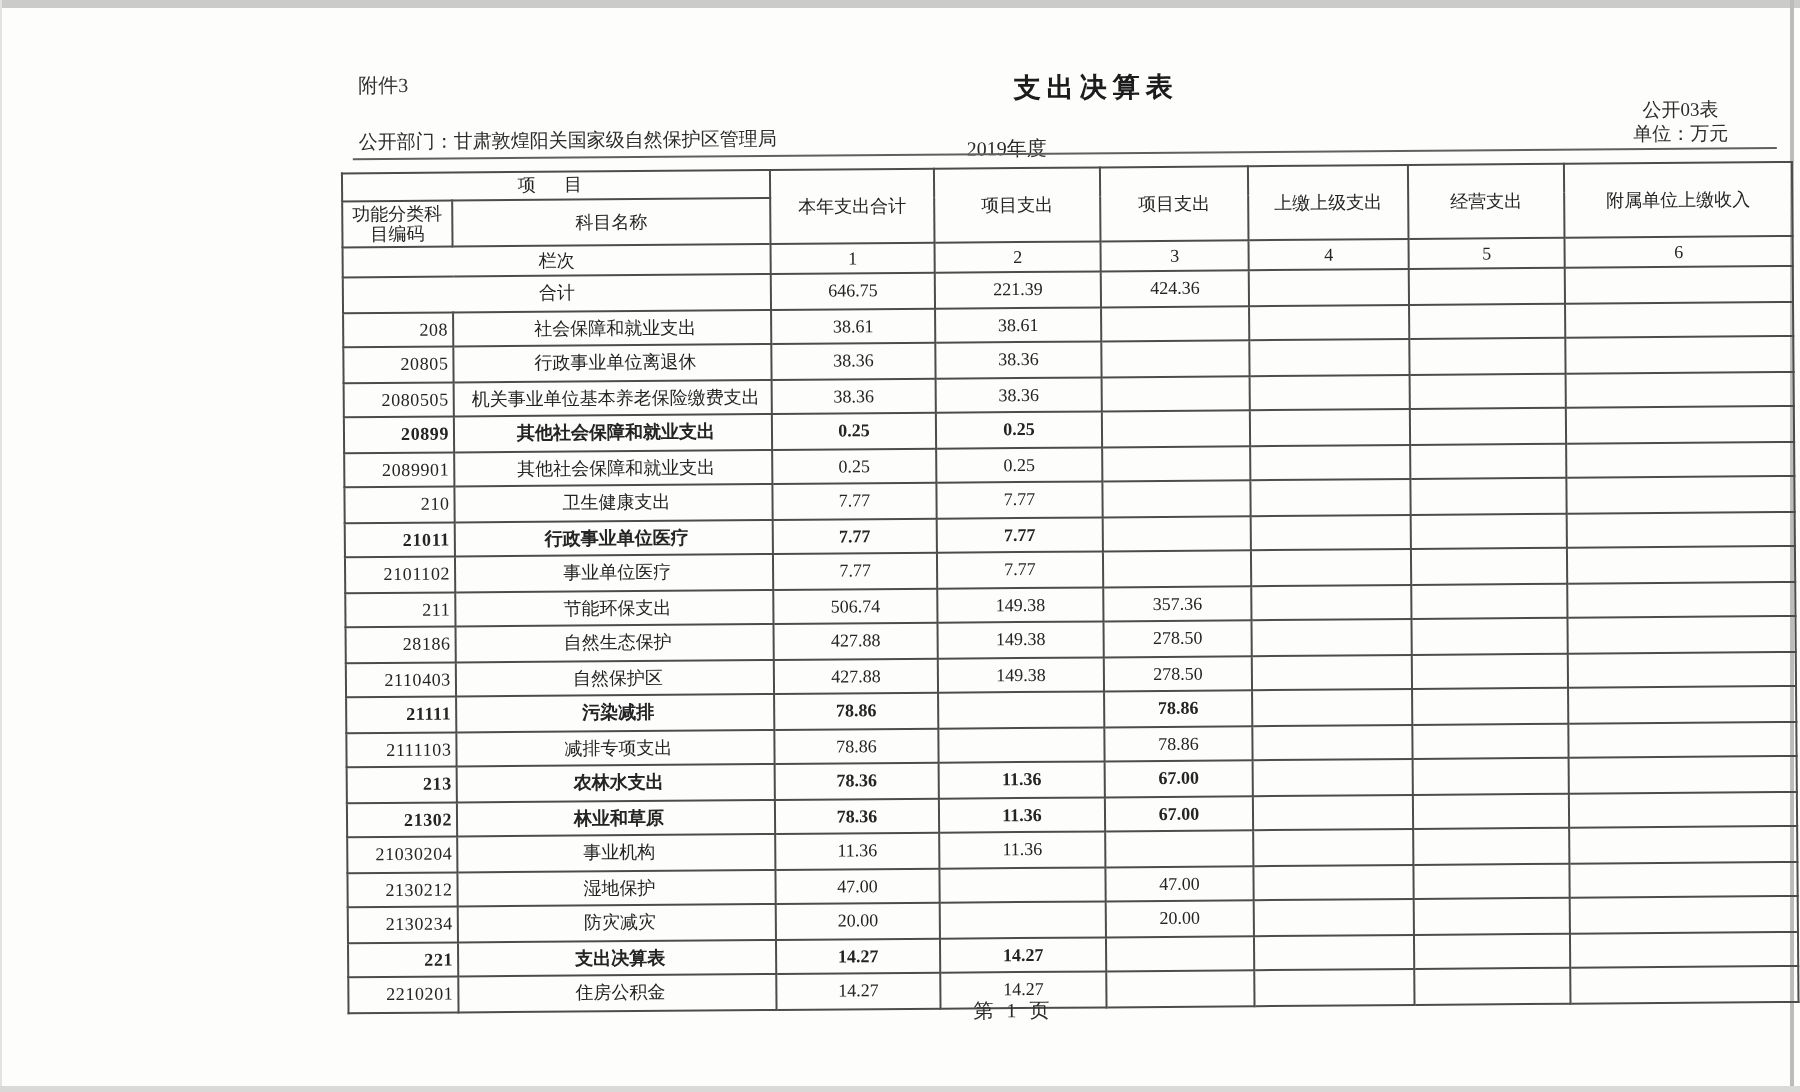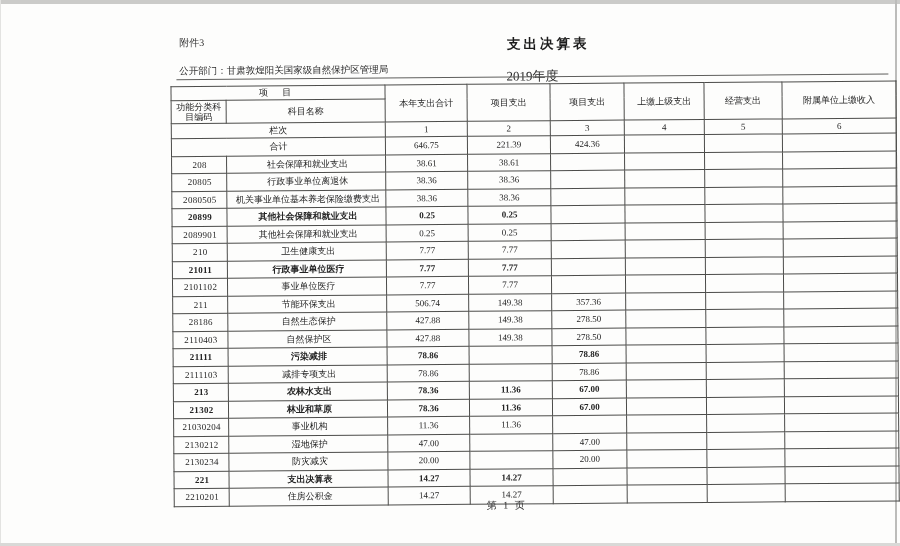--- a/index.html
+++ b/index.html
@@ -13,37 +13,37 @@
   .edge-bottom { position: absolute; left: 0; top: 543px; width: 900px; height: 3px; background: #d9d9d7; }
   .edge-left   { position: absolute; left: 0; top: 0; width: 1px; height: 546px; background: #e3e3e1; }
 
   .sheet { position: absolute; left: 0; top: 0; width: 900px; height: 546px;
            transform: rotate(-0.45deg); transform-origin: 450px 280px; }
 
   .attachment { position: absolute; left: 181px; top: 34px; font-size: 10px; color: #333; }
   .doc-title  { position: absolute; left: 470px; top: 36px; width: 160px; text-align: center;
                 font-size: 13.5px; font-weight: bold; letter-spacing: 3px; color: #1c1c1c; }
   .dept       { position: absolute; left: 181px; top: 63px; font-size: 9.5px; color: #2b2b2b; }
-  .year       { position: absolute; left: 450px; top: 68px; width: 110px; text-align: right;
-                font-size: 13px; color: #2b2b2b; }
+  .year       { position: absolute; left: 450px; top: 68px; width: 110px; text-align: center;
+                font-size: 10px; color: #2b2b2b; }
   .right-meta { position: absolute; left: 792px; top: 53px; width: 100px; text-align: center;
                 font-size: 9.5px; color: #2b2b2b; line-height: 12px; }
   .header-rule{ position: absolute; left: 178px; top: 77px; width: 712px; height: 0;
                 border-top: 1px solid #5f5f5d; }
 
   table.tbl { position: absolute; left: 172px; top: 84px; width: 725px;
               border-collapse: collapse; table-layout: fixed;
               font-size: 9px; color: #242424; }
   .tbl td { border: 1px solid #4c4c4a; padding: 0 2px; vertical-align: middle;
             overflow: hidden; line-height: 1.15; }
   .tbl .hr1 td { height: 13px; text-align: center; }
   .tbl .hr2 td { height: 22px; text-align: center; }
   .tbl .lanci td { height: 14px; text-align: center; }
   .tbl tr.data td { height: 16.5px; }
-  .tbl .c-code  { text-align: center; padding-left: 3px; letter-spacing: 0.3px; }
+  .tbl .c-code  { text-align: right; padding-left: 3px; letter-spacing: 0.3px; }
   .tbl .c-name  { text-align: center; padding-left: 5px; }
   .tbl .c-val   { text-align: center; }
   .tbl .span-label { text-align: center; }
   .tbl tr.bold td { font-weight: bold; }
   .tbl .item-head { letter-spacing: 6px; }
 
   .footer { position: absolute; left: 430px; top: 499px; width: 150px; text-align: center;
             font-size: 10px; color: #2b2b2b; letter-spacing: 2px; }
 </style>
 </head>
@@ -53,20 +53,24 @@
 <div class="edge-left"></div>
 <div class="edge-right"></div>
 <div class="edge-bottom"></div>
 
 <div class="sheet">
 
   <div class="attachment">附件3</div>
   <div class="doc-title">支出决算表</div>
   <div class="dept">公开部门：甘肃敦煌阳关国家级自然保护区管理局</div>
   <div class="year">2019年度</div>
+  <div class="right-meta">
+    <div>公开03表</div>
+    <div>单位：万元</div>
+  </div>
   <div class="header-rule"></div>
 
   <table class="tbl">
     <colgroup>
       <col style="width:55px">
         <col style="width:159px">
         <col style="width:82px">
         <col style="width:83px">
       <col style="width:74px">
         <col style="width:80px">

